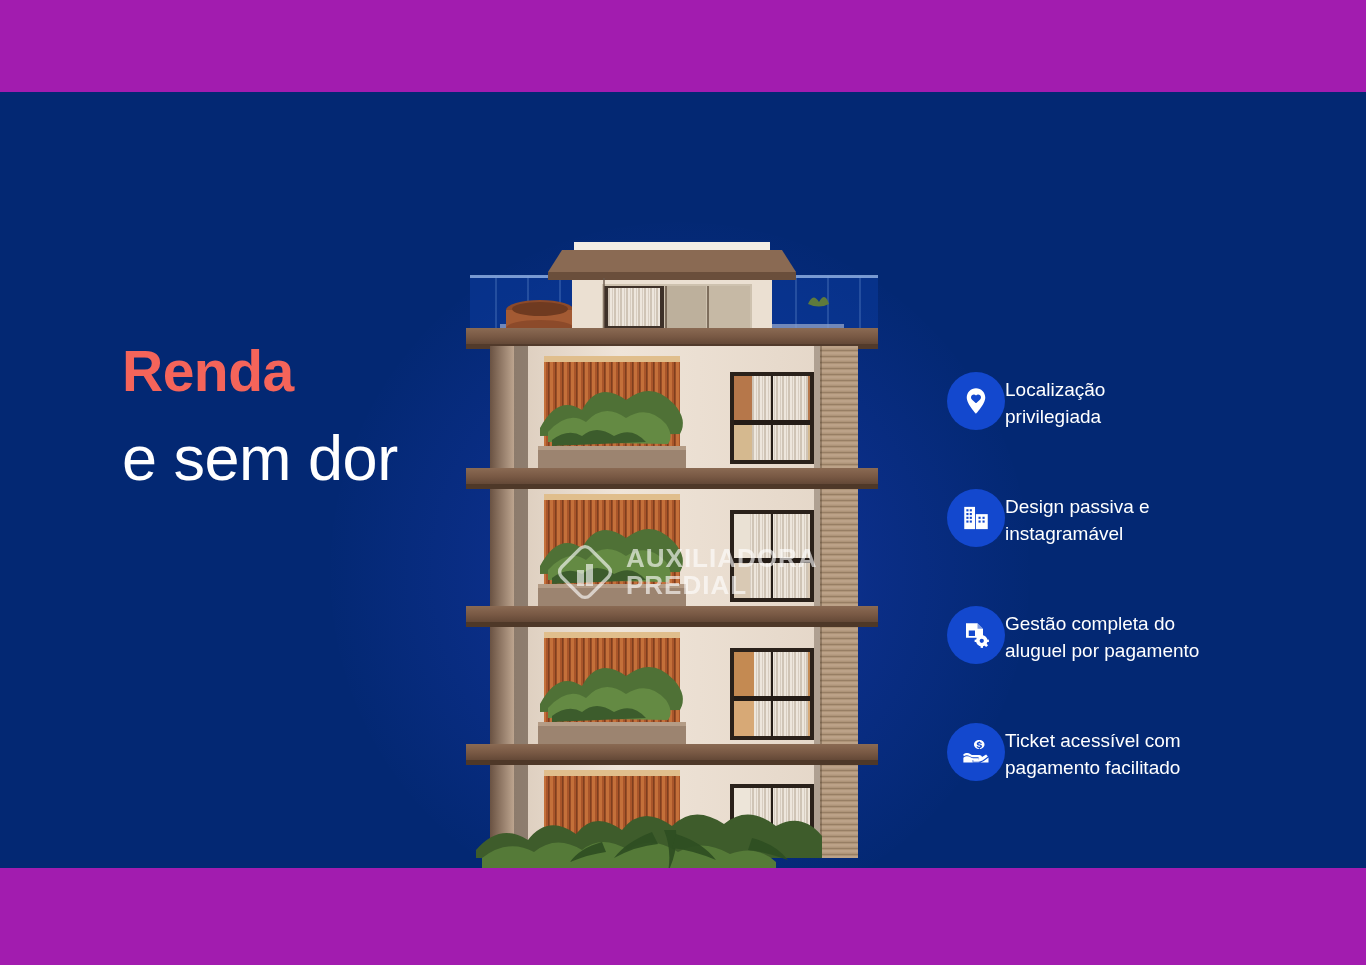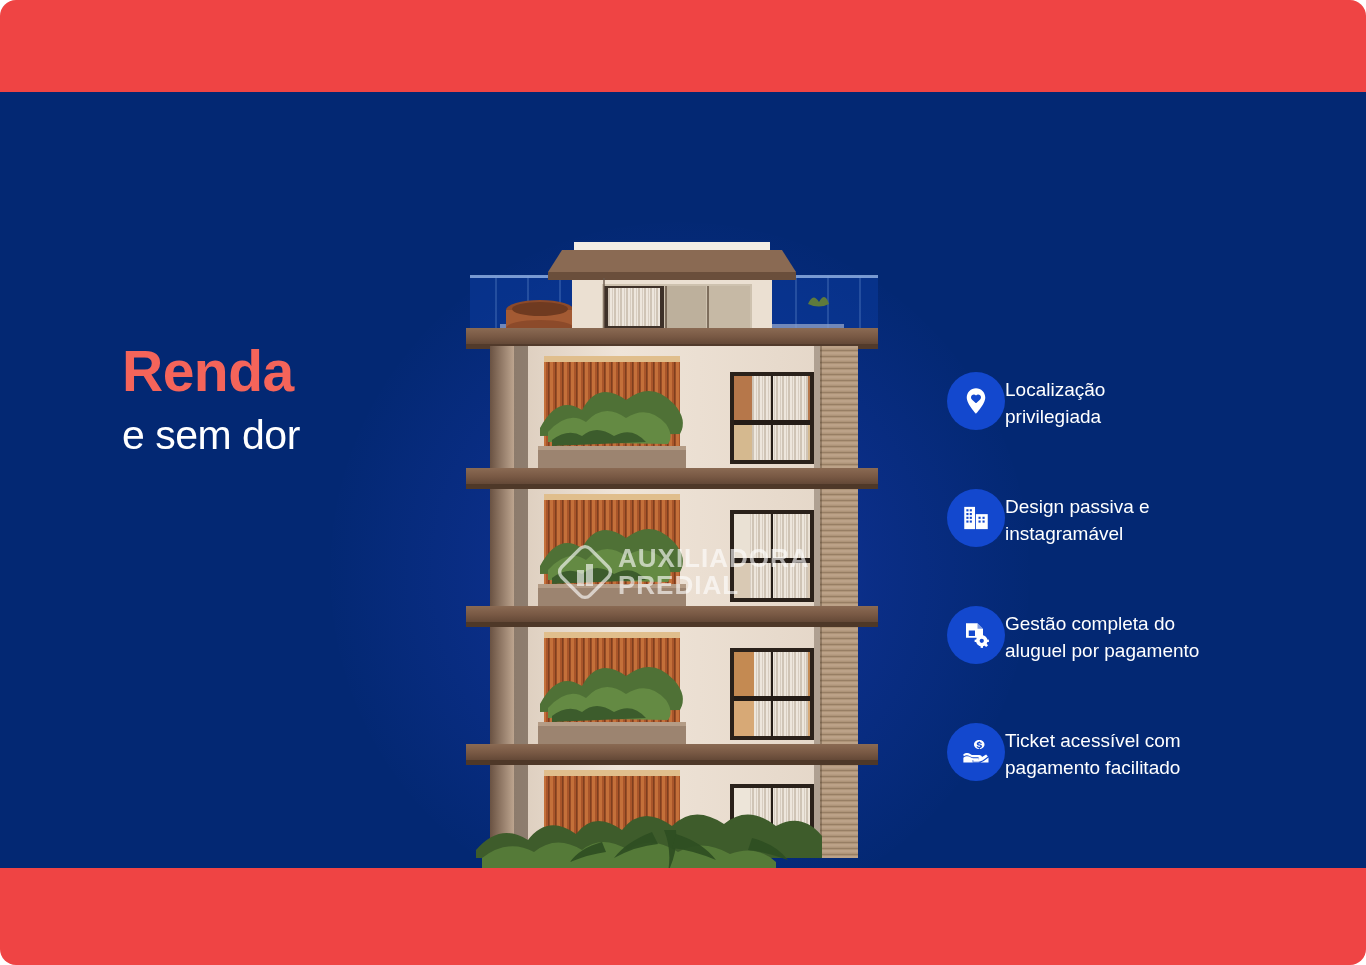--- a/index.html
+++ b/index.html
@@ -6,22 +6,21 @@
   body{
     width:1366px;height:965px;
     background:#ffffff;
     font-family:"Liberation Sans", sans-serif;
     overflow:hidden;
   }
 
   
   #ad-canvas{
     position:absolute;left:0;top:0;width:1366px;height:965px;
-    background:#ef4444;
-    border-radius:16px;
+    background:#a21caf;
   }
 
   
   #banner{
     position:absolute;
     left:0;top:92px;width:1366px;height:776px;
     background:#032873;
     overflow:hidden;
   }
   
@@ -38,36 +37,36 @@
     z-index:6;
     line-height:1.16;
     letter-spacing:-0.5px;
   }
   #headline .hl-accent{
     display:block;
     font-size:57px;font-weight:bold;color:#F4645A;
   }
   #headline .hl-plain{
     display:block;
-    font-size:41px;font-weight:normal;color:#ffffff;
-    margin-top:8px;
+    font-size:63px;font-weight:normal;color:#ffffff;
+    margin-top:18px;
   }
 
   
   #building{
     position:absolute;left:452px;top:140px;width:440px;height:728px;
     z-index:4;
   }
   .bsvg{display:block;width:100%;height:100%;}
 
   
   #watermark{
     position:absolute;left:556px;top:448px;
     width:250px;height:64px;z-index:5;
-    display:flex;align-items:center;gap:4px;
+    display:flex;align-items:center;gap:12px;
     opacity:.62;pointer-events:none;
   }
   #watermark .wm-mark{width:58px;height:58px;flex:0 0 58px;}
   #watermark .wm-txt{
     display:flex;flex-direction:column;justify-content:center;
     color:#ffffff;font-weight:bold;line-height:1.02;
     letter-spacing:1px;
   }
   #watermark .wm-l1{font-size:26px;}
   #watermark .wm-l2{font-size:26px;}

